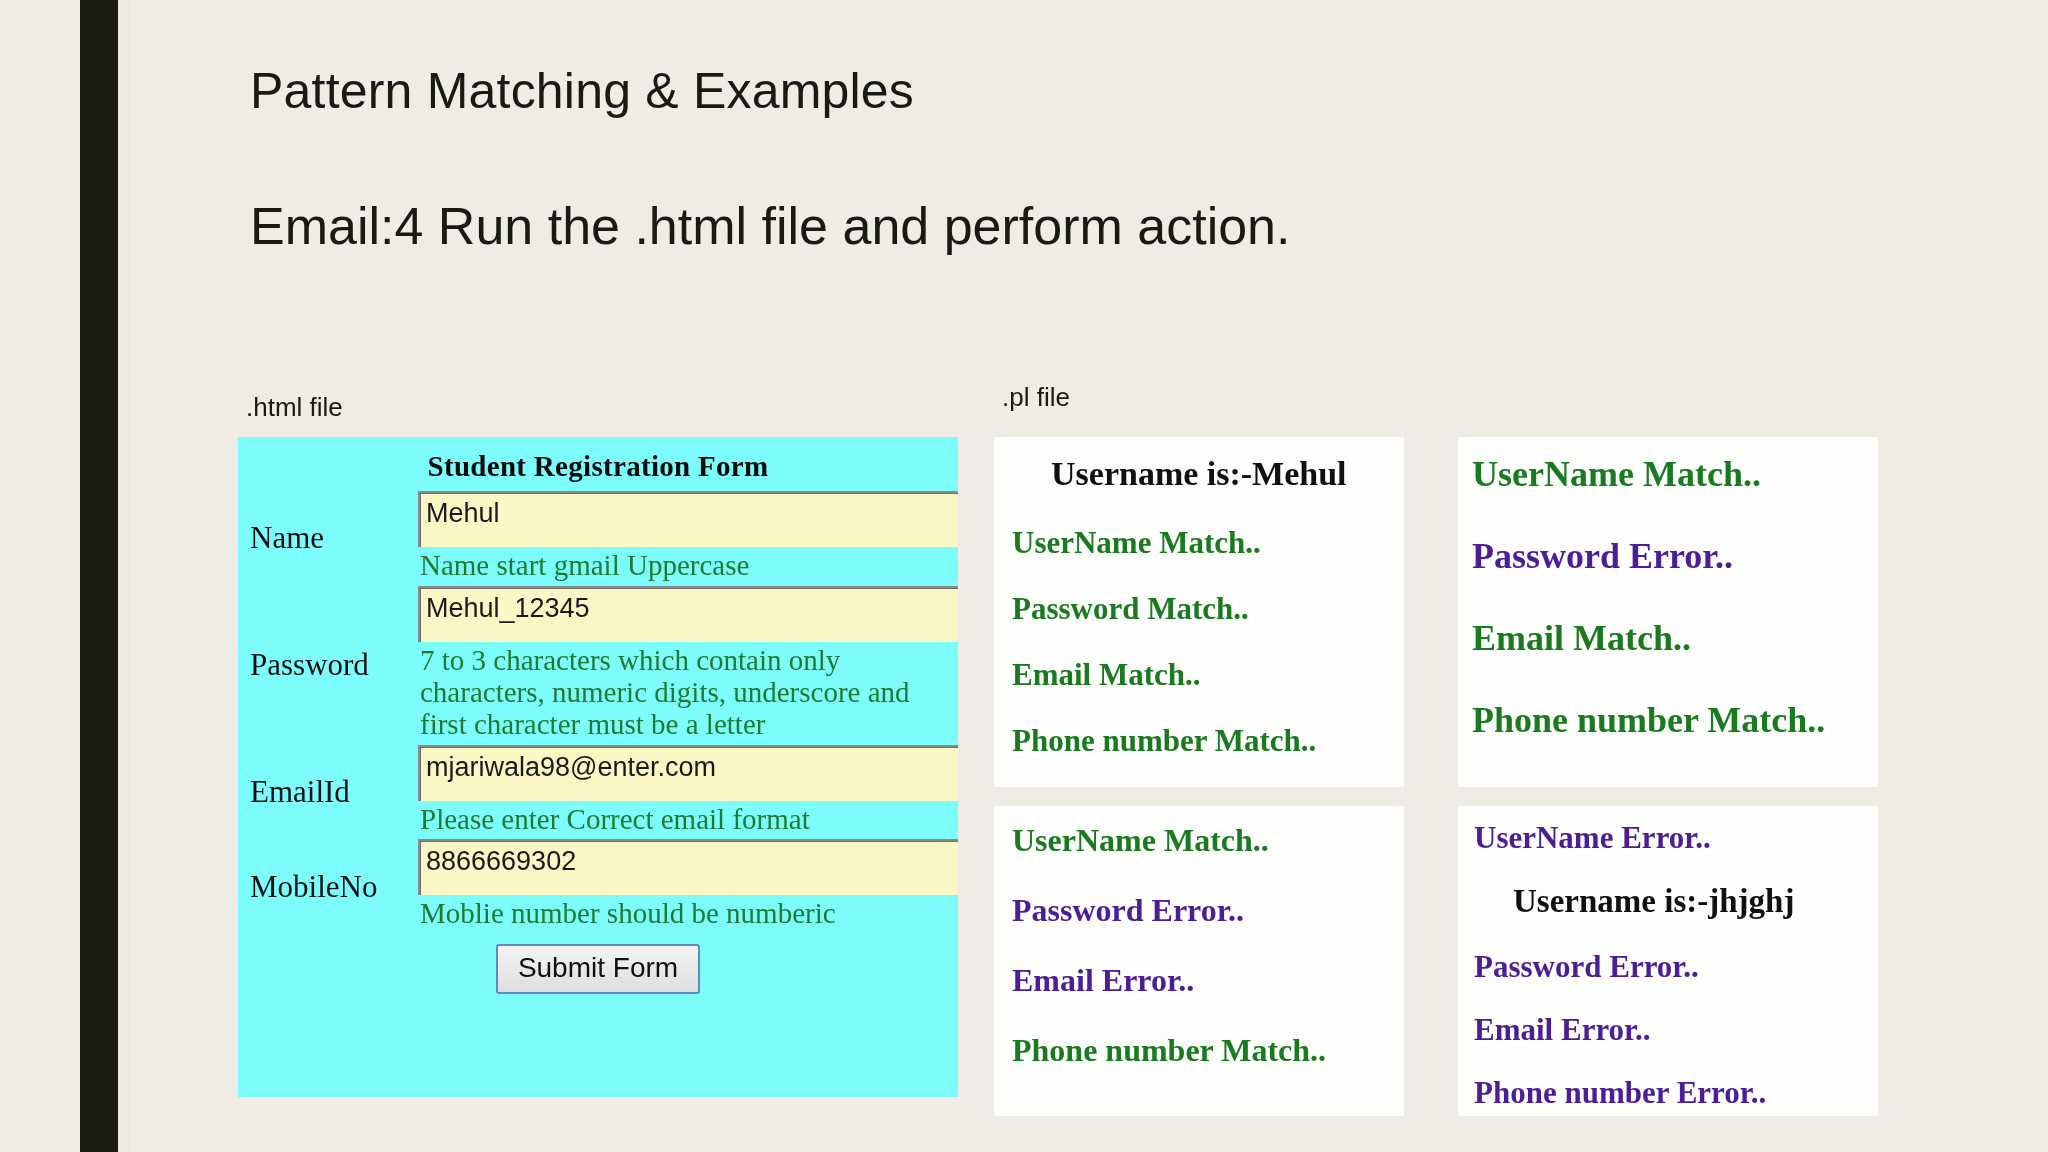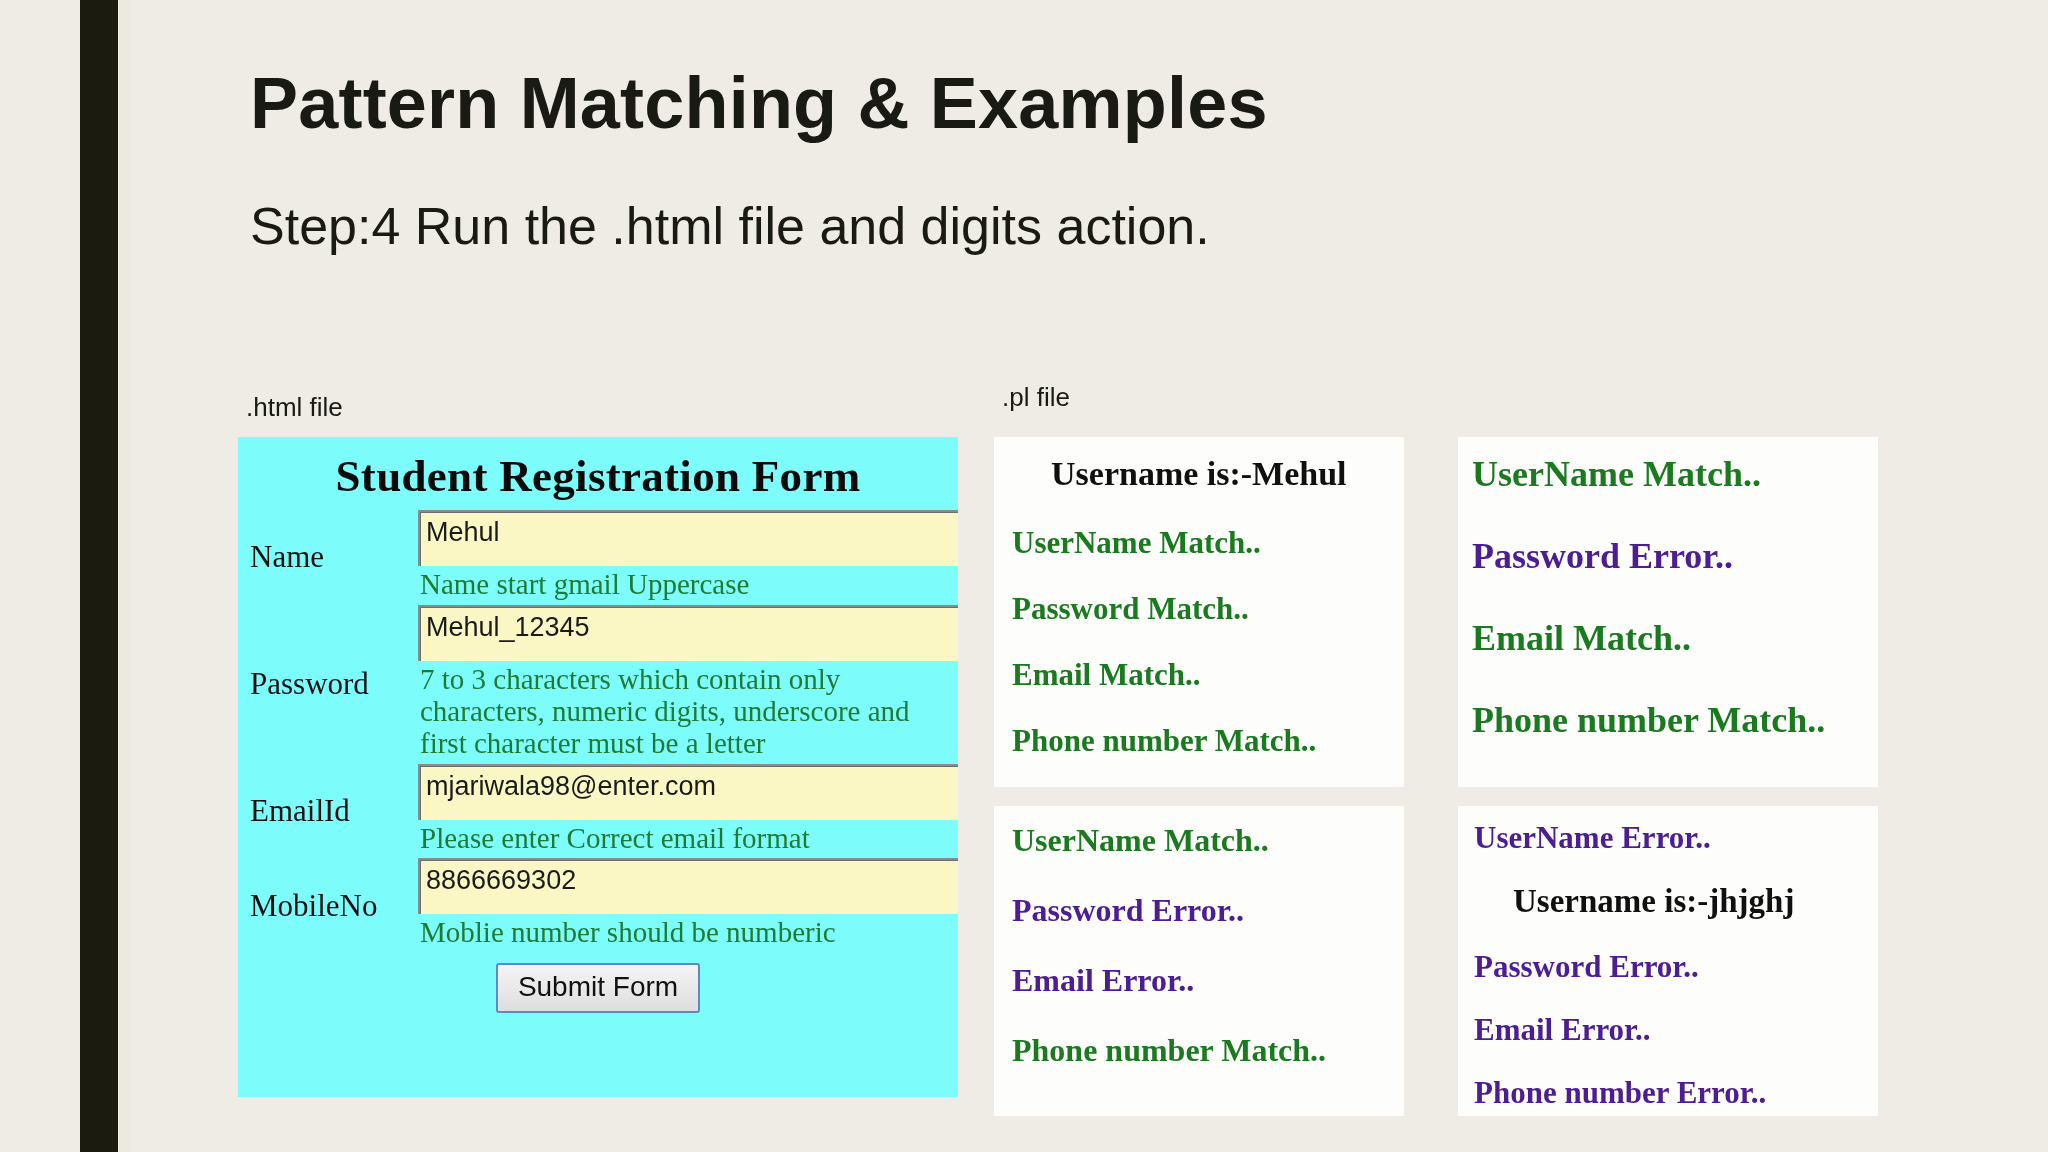--- a/index.html
+++ b/index.html
@@ -38,22 +38,22 @@
     left: 118px; top: 0;
     width: 12px; height: 1152px;
     background: #eceade;
   }
 
   
   .title {
     position: absolute;
     left: 250px;
     top: 62px;
-    font-size: 72px;
-    font-weight: 700;
+    font-size: 50px;
+    font-weight: 400;
     color: #1a1a15;
     letter-spacing: 0.2px;
     white-space: nowrap;
   }
   .subtitle {
     position: absolute;
     left: 250px;
     top: 196px;
     font-size: 52px;
     font-weight: 400;
@@ -80,21 +80,21 @@
     height: 660px;
     background: #7dfcfc;
     box-sizing: border-box;
     font-family: "Liberation Serif", serif;
     overflow: hidden;
   }
   .form-title {
     text-align: center;
     font-family: "Liberation Serif", serif;
     font-weight: bold;
-    font-size: 45px;
+    font-size: 29px;
     color: #0b0b0b;
     padding-top: 13px;
     letter-spacing: .3px;
   }
   .form-rows {
     margin-top: 8px;
   }
   .frow {
     display: flex;
     align-items: center;
@@ -192,21 +192,21 @@
 </head>
 <body>
 
 <div id="slide">
 
   <div class="left-gap"></div>
   <div class="left-bar"></div>
   <div class="left-strip"></div>
 
   <div class="title">Pattern Matching &amp; Examples</div>
-  <div class="subtitle">Step:4 Run the .html file and digits action.</div>
+  <div class="subtitle">Email:4 Run the .html file and perform action.</div>
 
   <div class="caption caption-html">.html file</div>
   <div class="caption caption-pl">.pl file</div>
 
   <div class="form-card">
     <div class="form-title">Student Registration Form</div>
     <div class="form-rows" id="form-rows">
         <div class="frow">
           <div class="flabel">Name</div>
           <div class="fcontrol">

